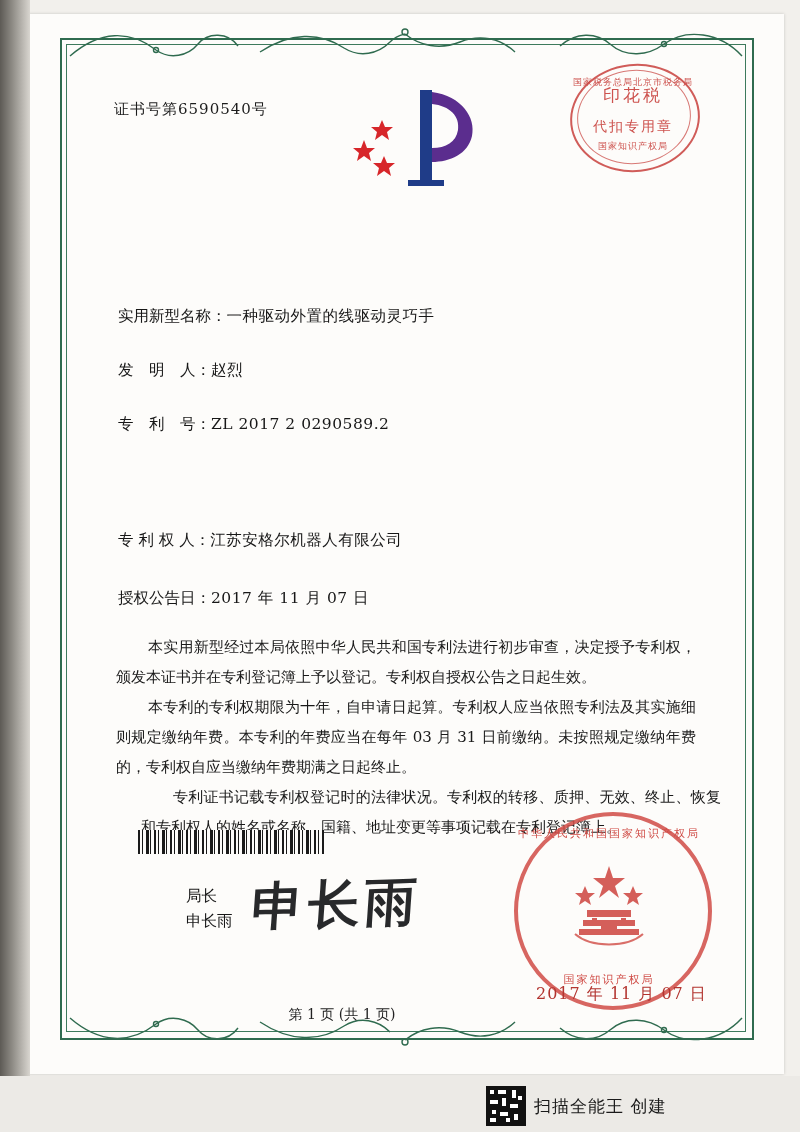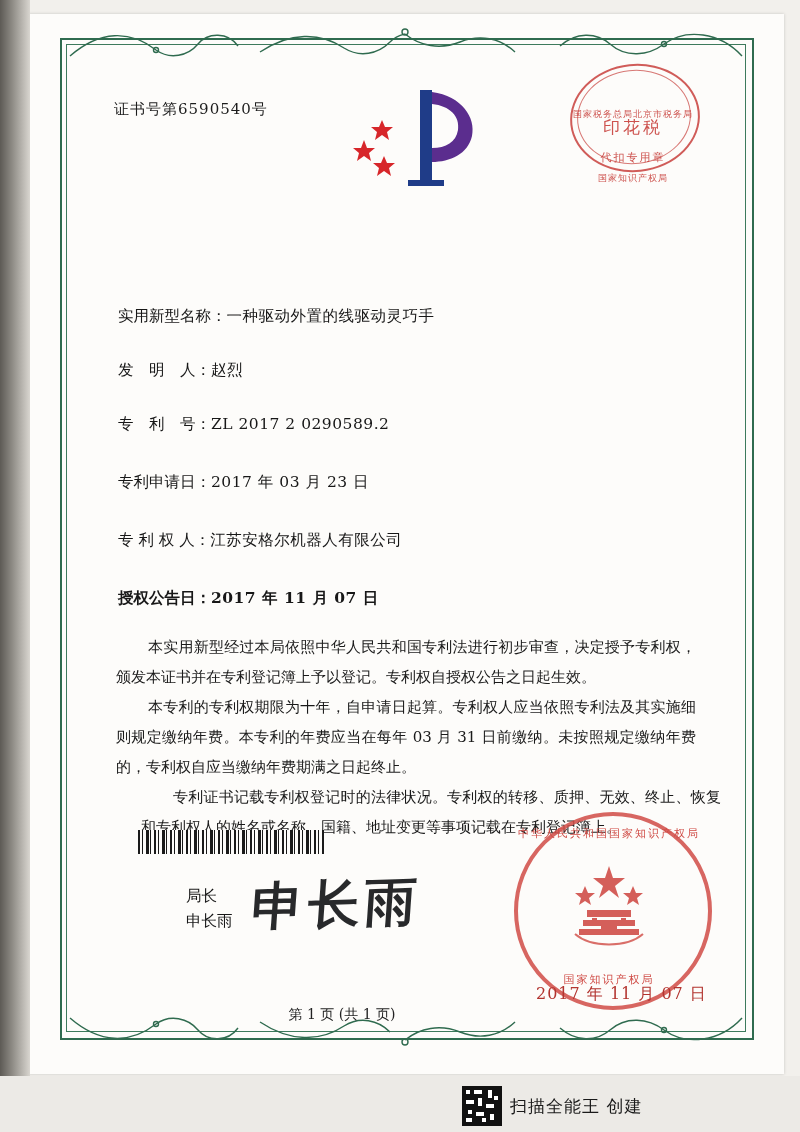--- a/index.html
+++ b/index.html
@@ -118,25 +118,24 @@
   }
   #tax-stamp .st-line {
     position: absolute;
     width: 126px;
     text-align: center;
     color: #c8403c;
     font-size: 10px;
     letter-spacing: 1px;
     font-family: Liberation Mono, monospace;
     opacity: .9;
-    margin-top: 32px;
   }
   #tax-stamp .st-arc-top { top: 12px; font-size: 9px; }
   #tax-stamp .st-mid1 { top: 20px; font-size: 17px; letter-spacing: 3px; }
-  #tax-stamp .st-mid2 { top: 54px; font-size: 11px; letter-spacing: 2px; }
+  #tax-stamp .st-mid2 { top: 54px; font-size: 14px; letter-spacing: 2px; }
   #tax-stamp .st-arc-bottom { top: 76px; font-size: 9px; }
 
   #doc-title {
     position: absolute;
     left: 0; top: 160px;
     width: 678px;
     text-align: center;
     font-size: 42px;
     letter-spacing: 6px;
     font-weight: bold;
@@ -153,21 +152,21 @@
     white-space: nowrap;
   }
   .field-label { letter-spacing: 0px; }
   .field-value { letter-spacing: .5px; }
 
   #row-name     { top: 262px; }
   #row-inventor { top: 316px; }
   #row-patentno { top: 370px; }
   #row-appdate  { top: 428px; }
   #row-owner    { top: 486px; }
-  #row-pubdate  { top: 544px; font-weight: bold; }
+  #row-pubdate  { top: 544px; }
 
   .para {
     position: absolute;
     left: 50px;
     width: 580px;
     font-size: 15px;
     line-height: 30px;
     text-indent: 32px;
     font-family: "DejaVu Serif", "Liberation Serif", serif;
     color: #1a1a1a;
@@ -257,21 +256,21 @@
     width: 552px;
     text-align: center;
     font-size: 14px;
     font-family: "DejaVu Serif", "Liberation Serif", serif;
     color: #222;
   }
 
   
   #watermark {
     position: absolute;
-    left: 462px; top: 1086px;
+    left: 486px; top: 1086px;
     display: flex;
     align-items: center;
     gap: 8px;
   }
   #qr-code {
     width: 40px; height: 40px;
     background: #111;
     position: relative;
   }
   #qr-code .q {
@@ -361,23 +360,20 @@
     </div>
 
     <div class="field-row" id="row-inventor">
       <span class="field-label">发　明　人：</span><span class="field-value">赵烈</span>
     </div>
 
     <div class="field-row" id="row-patentno">
       <span class="field-label">专　利　号：</span><span class="field-value">ZL 2017 2 0290589.2</span>
     </div>
 
-    <div class="field-row" id="row-appdate">
-      <span class="field-label">专利申请日：</span><span class="field-value">2017 年 03 月 23 日</span>
-    </div>
 
     <div class="field-row" id="row-owner">
       <span class="field-label">专 利 权 人：</span><span class="field-value">江苏安格尔机器人有限公司</span>
     </div>
 
     <div class="field-row" id="row-pubdate">
       <span class="field-label">授权公告日：</span><span class="field-value">2017 年 11 月 07 日</span>
     </div>
 
     <div class="para" id="para-1">本实用新型经过本局依照中华人民共和国专利法进行初步审查，决定授予专利权，颁发本证书并在专利登记簿上予以登记。专利权自授权公告之日起生效。</div>

